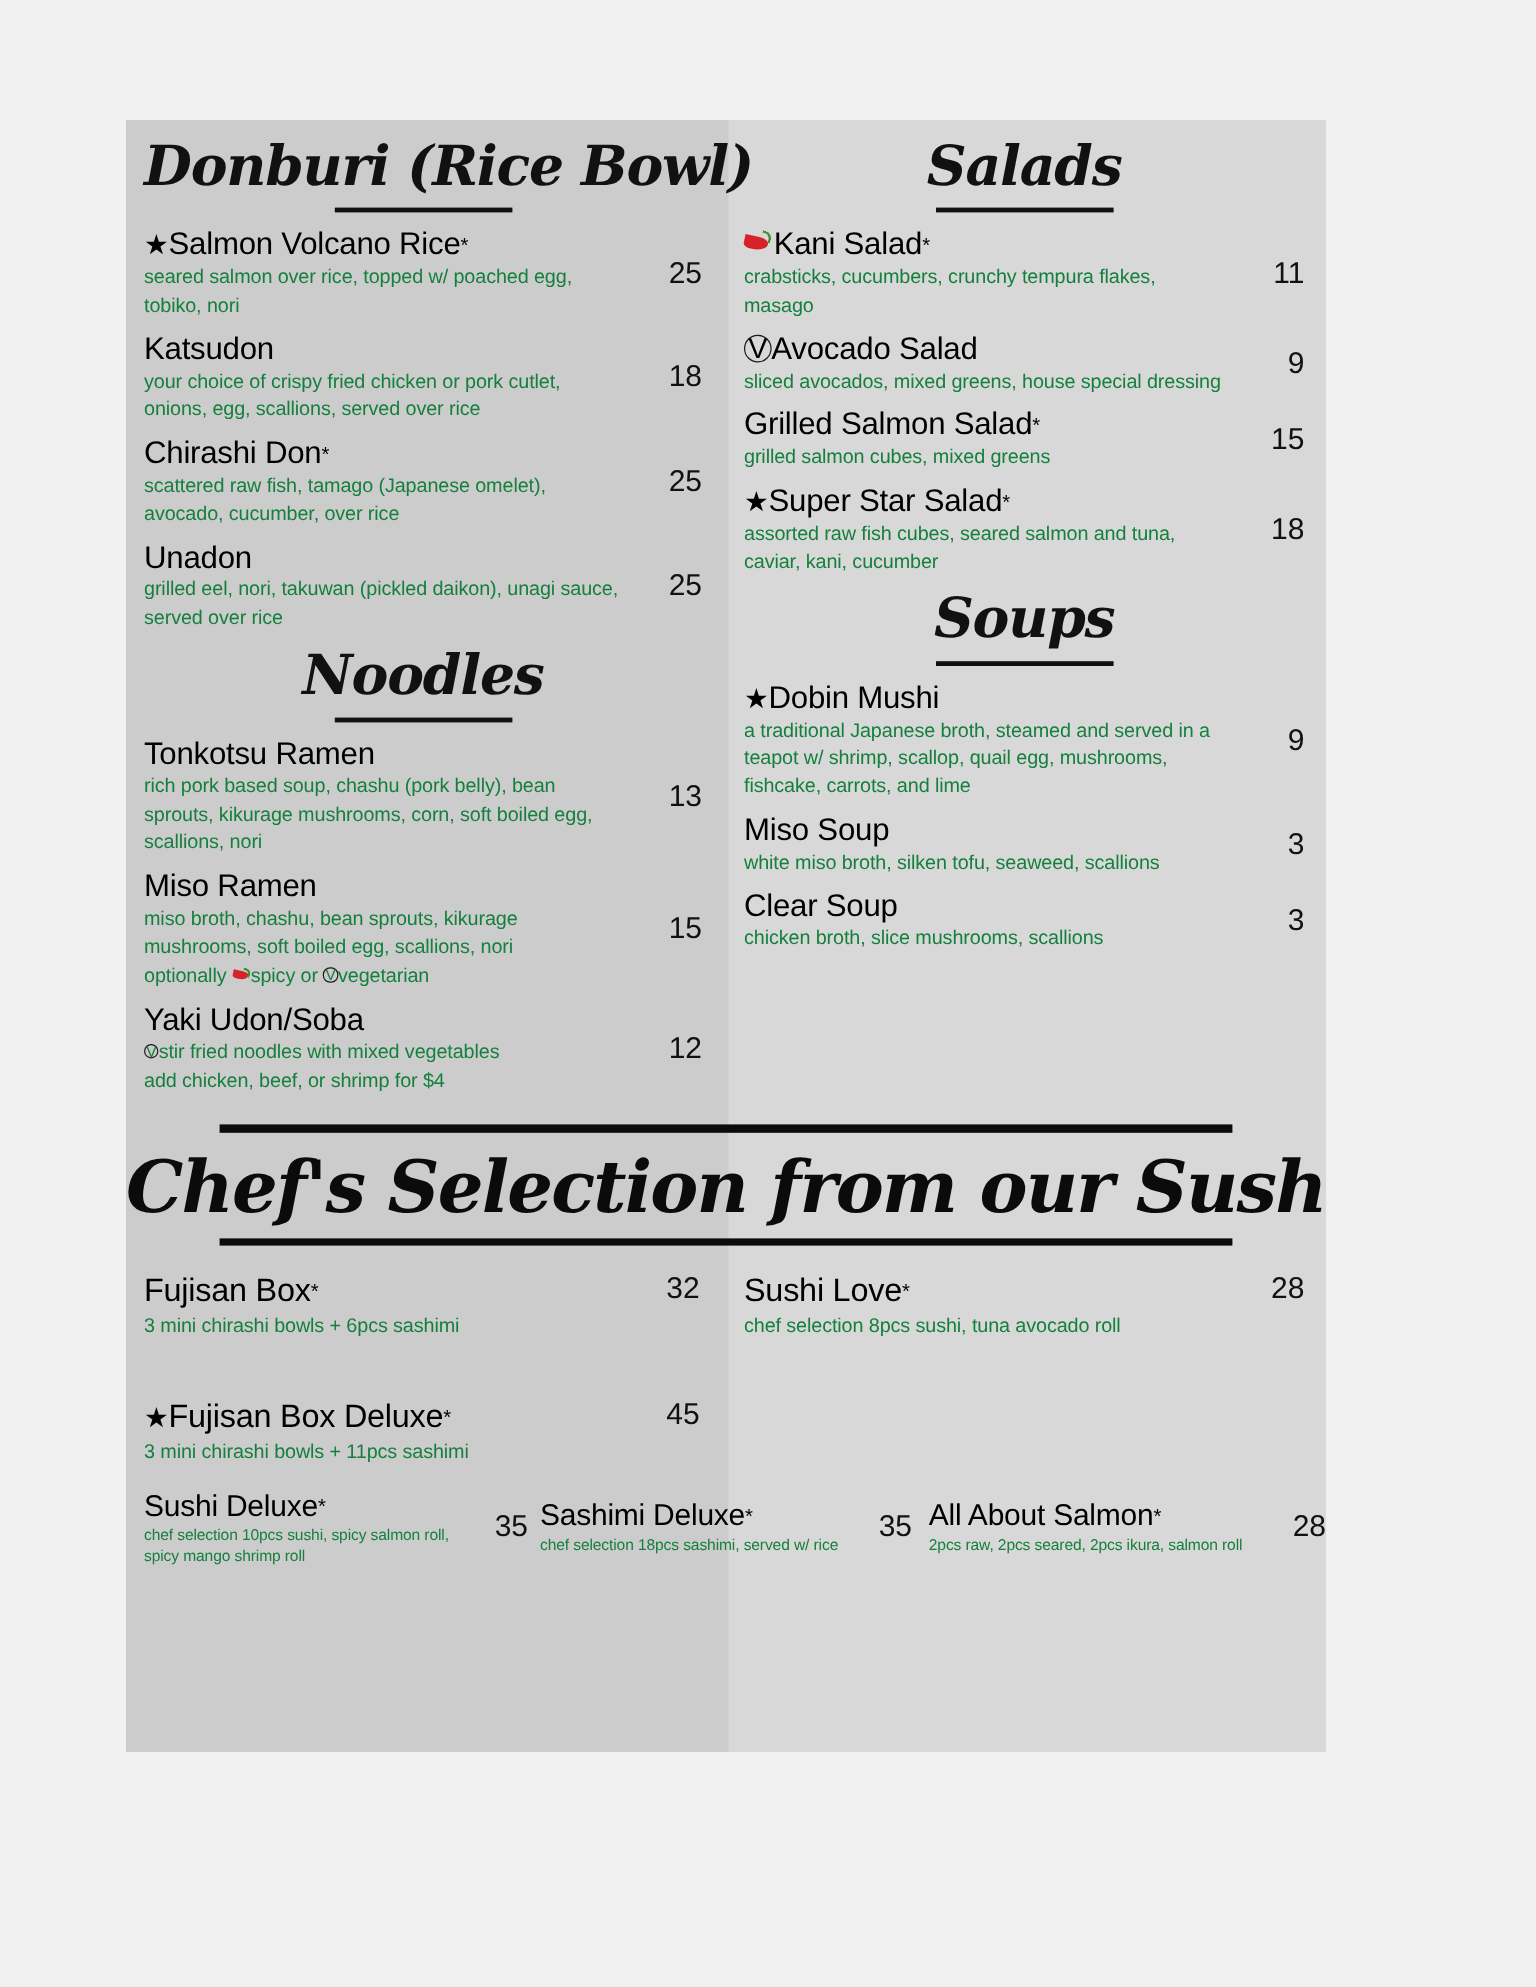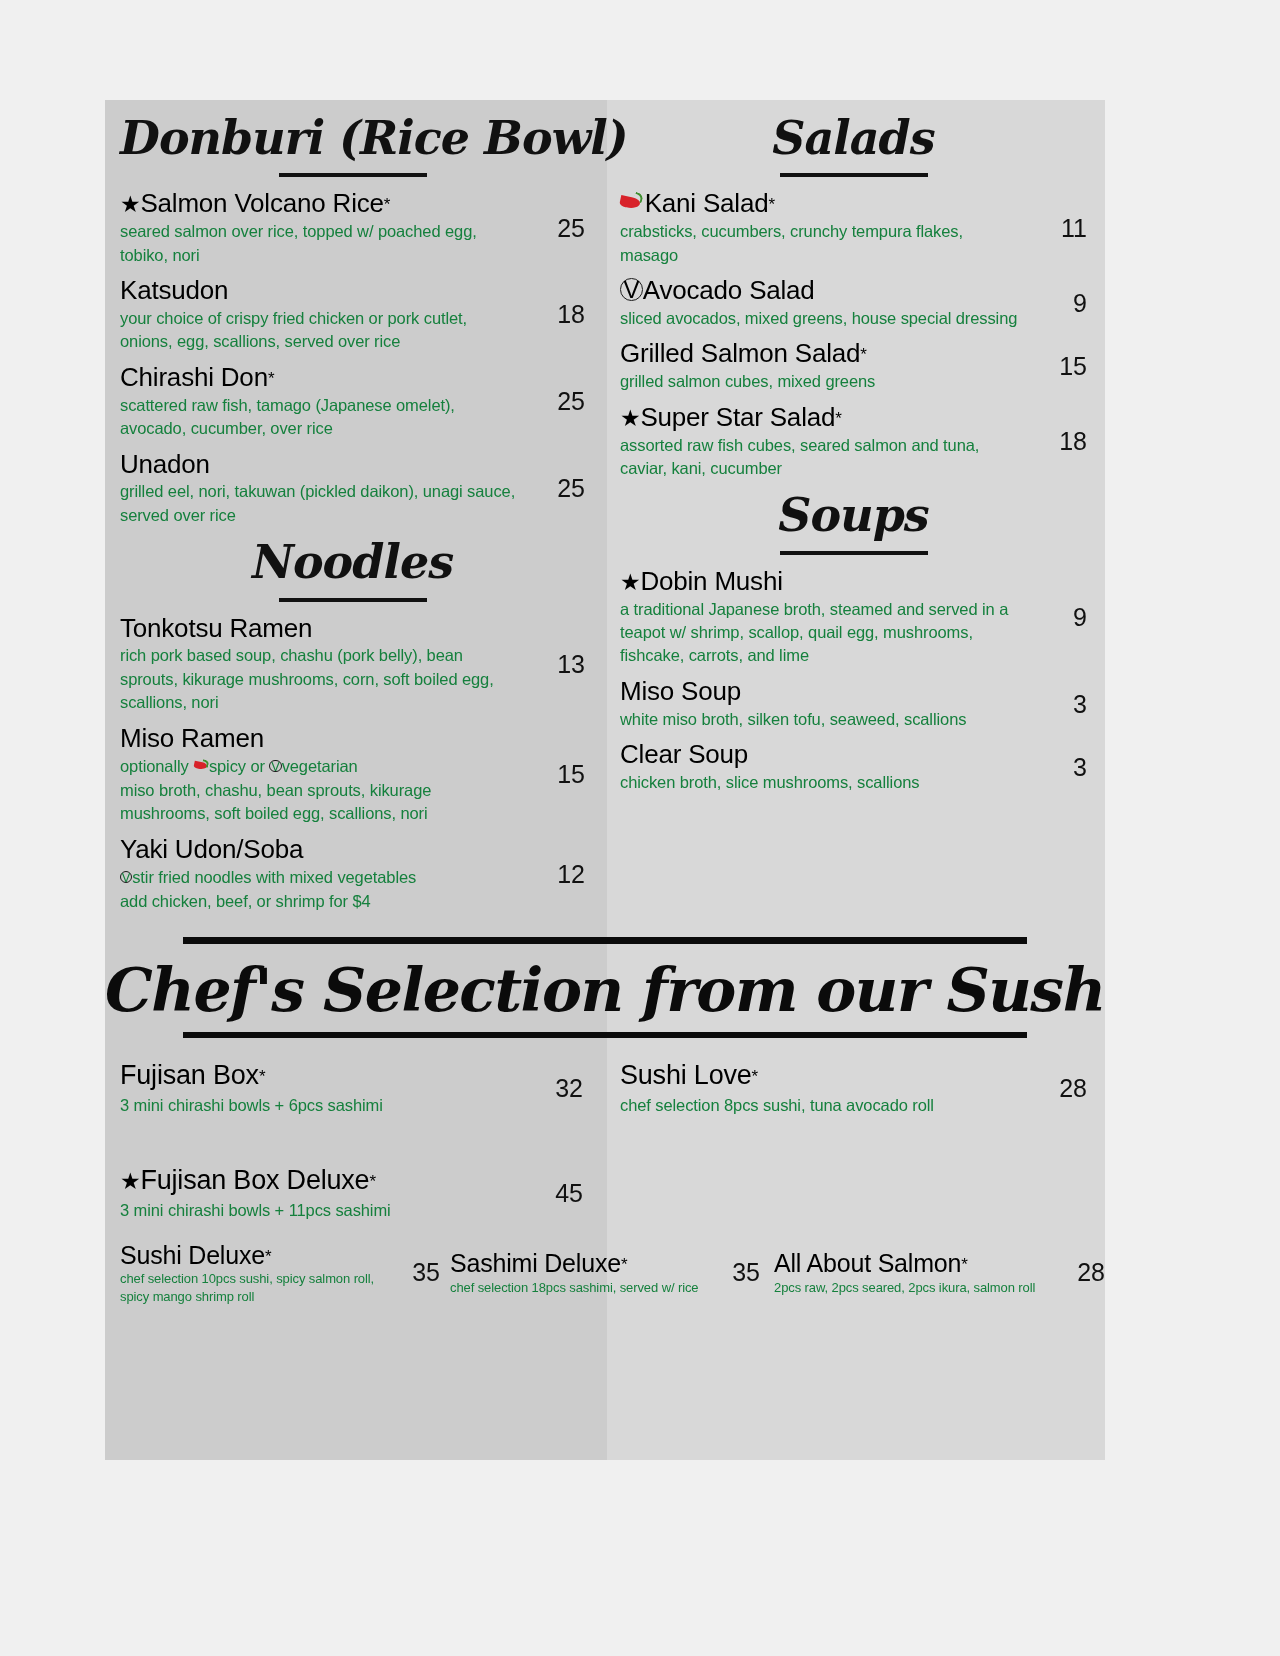--- a/index.html
+++ b/index.html
@@ -193,21 +193,21 @@
     display: flex;
     margin-top: 22px;
   }
   .chef-col {
     width: 50%;
     box-sizing: border-box;
   }
   .chef-col.l { padding-left: 15px; padding-right: 22px; }
   .chef-col.r { padding-left: 15px; padding-right: 18px; }
 
-  .chef-item { display: flex; align-items: center; margin-bottom: 48px; }
+  .chef-item { display: flex; align-items: flex-start; margin-bottom: 48px; }
   .chef-item:last-child { margin-bottom: 0; }
   .chef-item .item-name { font-size: 27px; }
   .chef-item .item-desc { font-size: 16.5px; margin-top: 3px; }
   .chef-item .item-price { font-size: 25px; width: 54px; }
 
   
   .triple {
     display: flex;
     margin-top: 18px;
   }
@@ -281,22 +281,22 @@
           <div class="item-body">
             <div class="item-name"><span>Tonkotsu Ramen</span></div>
             <div class="item-desc">rich pork based soup, chashu (pork belly), bean sprouts, kikurage mushrooms, corn, soft boiled egg, scallions, nori</div>
           </div>
           <div class="item-price">13</div>
         </div>
 
         <div class="item">
           <div class="item-body">
             <div class="item-name"><span>Miso Ramen</span></div>
+            <div class="item-desc">miso broth, chashu, bean sprouts, kikurage mushrooms, soft boiled egg, scallions, nori</div>
             <div class="item-desc"><span>optionally </span><span class="chili"></span><span>spicy or </span><span class="vcircle">V</span><span>vegetarian</span></div>
-            <div class="item-desc">miso broth, chashu, bean sprouts, kikurage mushrooms, soft boiled egg, scallions, nori</div>
           </div>
           <div class="item-price">15</div>
         </div>
 
         <div class="item">
           <div class="item-body">
             <div class="item-name"><span>Yaki Udon/Soba</span></div>
             <div class="item-desc"><span class="vcircle">V</span><span>stir fried noodles with mixed vegetables</span></div>
             <div class="item-desc">add chicken, beef, or shrimp for $4</div>
           </div>

